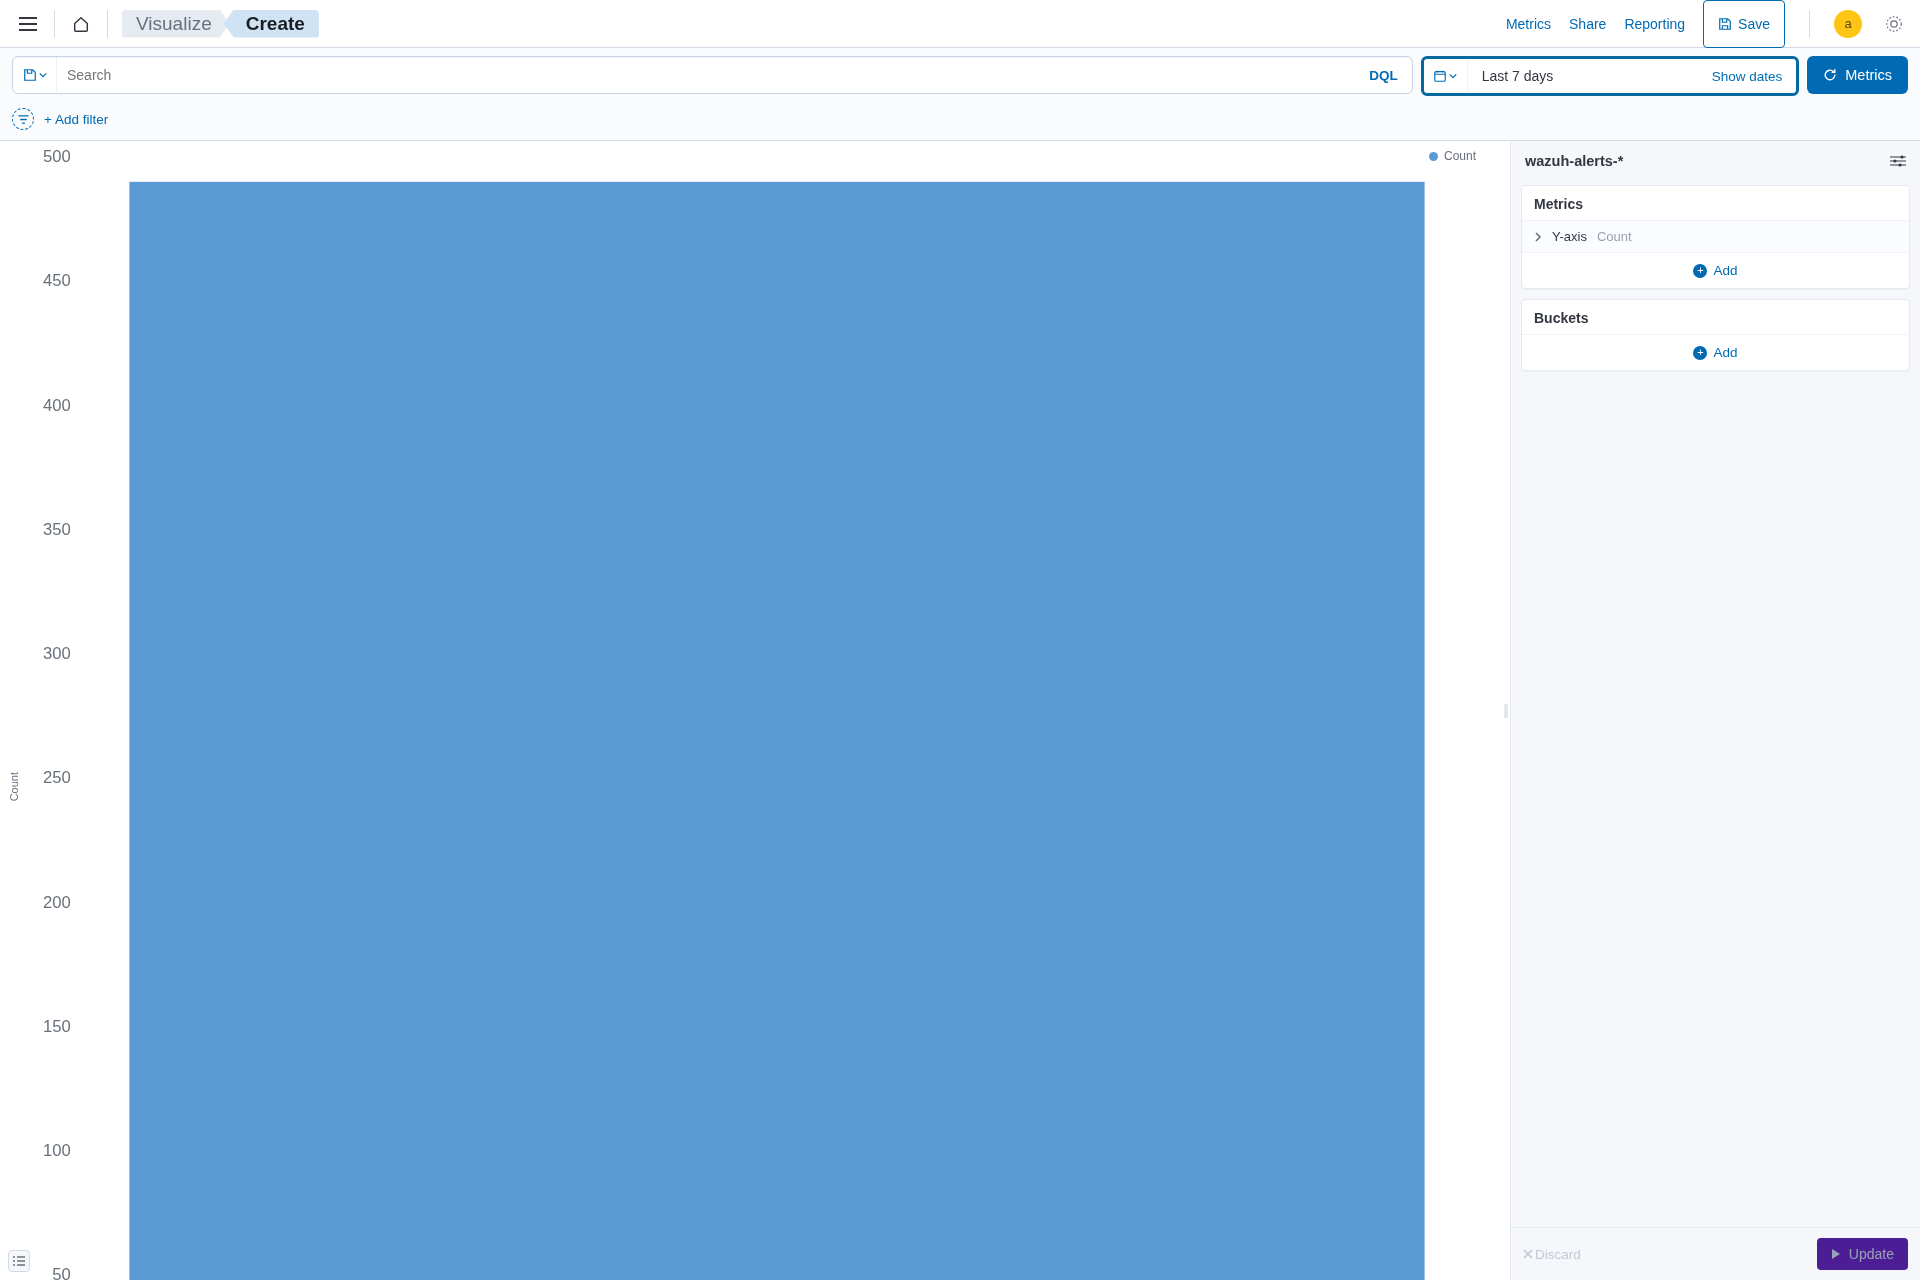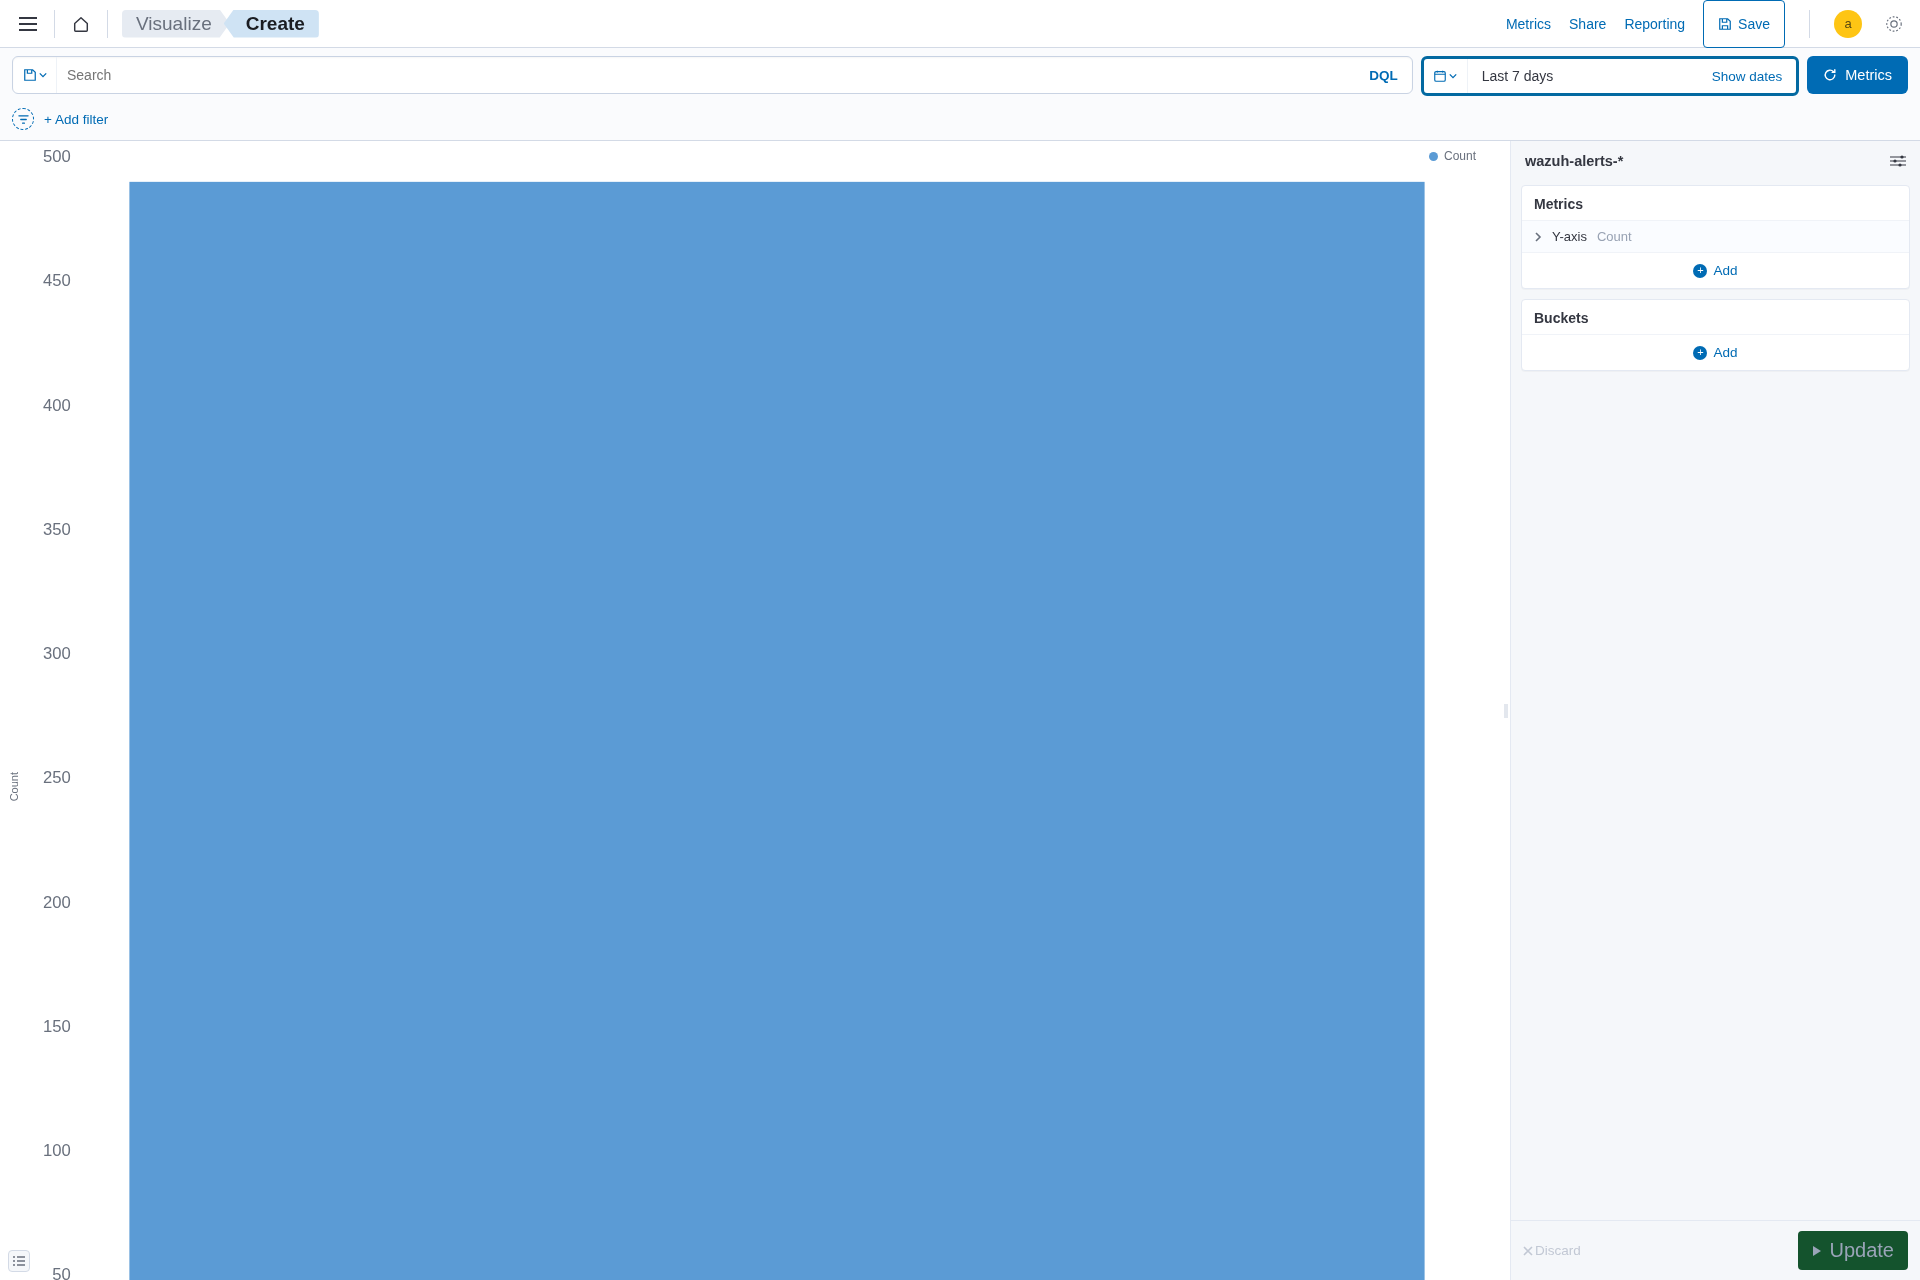--- a/index.html
+++ b/index.html
@@ -63,21 +63,21 @@
   .card { background:#fff; border:1px solid #E4E9F2; border-radius:4px; margin-bottom:10px; box-shadow:0 1px 1px rgba(0,0,0,.03);}
   .card-title { font-weight:700; font-size:14px; padding:10px 12px 8px 12px;}
   .metric-row { display:flex; align-items:center; gap:10px; padding:8px 12px; border-top:1px solid #F0F3F8; cursor:pointer; background:#fafcff;}
   .metric-row .chev { color:#69707D;}
   .metric-axis { font-size:13px;}
   .metric-agg { font-size:13px; color:#98A2B3;}
   .add-row { display:flex; align-items:center; justify-content:center; gap:6px; padding:10px; border-top:1px solid #F0F3F8; color:#006BB4; font-size:13.5px; cursor:pointer;}
   .plus-circ { width:14px; height:14px; border-radius:50%; background:#006BB4; color:#fff; display:flex; align-items:center; justify-content:center; font-size:11px; line-height:1;}
   .sp-footer { border-top:1px solid #E4E9F2; padding:10px 12px; display:flex; justify-content:space-between; align-items:center;}
   .discard-btn { display:flex; align-items:center; gap:2px; color:#C2C8D4; cursor:default; font-size:13.5px;}
-  .update-btn { display:flex; align-items:center; gap:8px; background:#14532d; color:#9AA4B8; padding:8px 14px; border-radius:4px; font-size:20px; cursor:default;}
+  .update-btn { display:flex; align-items:center; gap:8px; background:#4c1d95; color:#9AA4B8; padding:8px 14px; border-radius:4px; font-size:14px; cursor:default;}
   
   svg { display:block; }
 </style>
 </head>
 <body>
 
 <div class="top-header">
   <div class="hdr-left">
     <div class="icon-btn">
       <svg width="18" height="14" viewBox="0 0 18 14">

